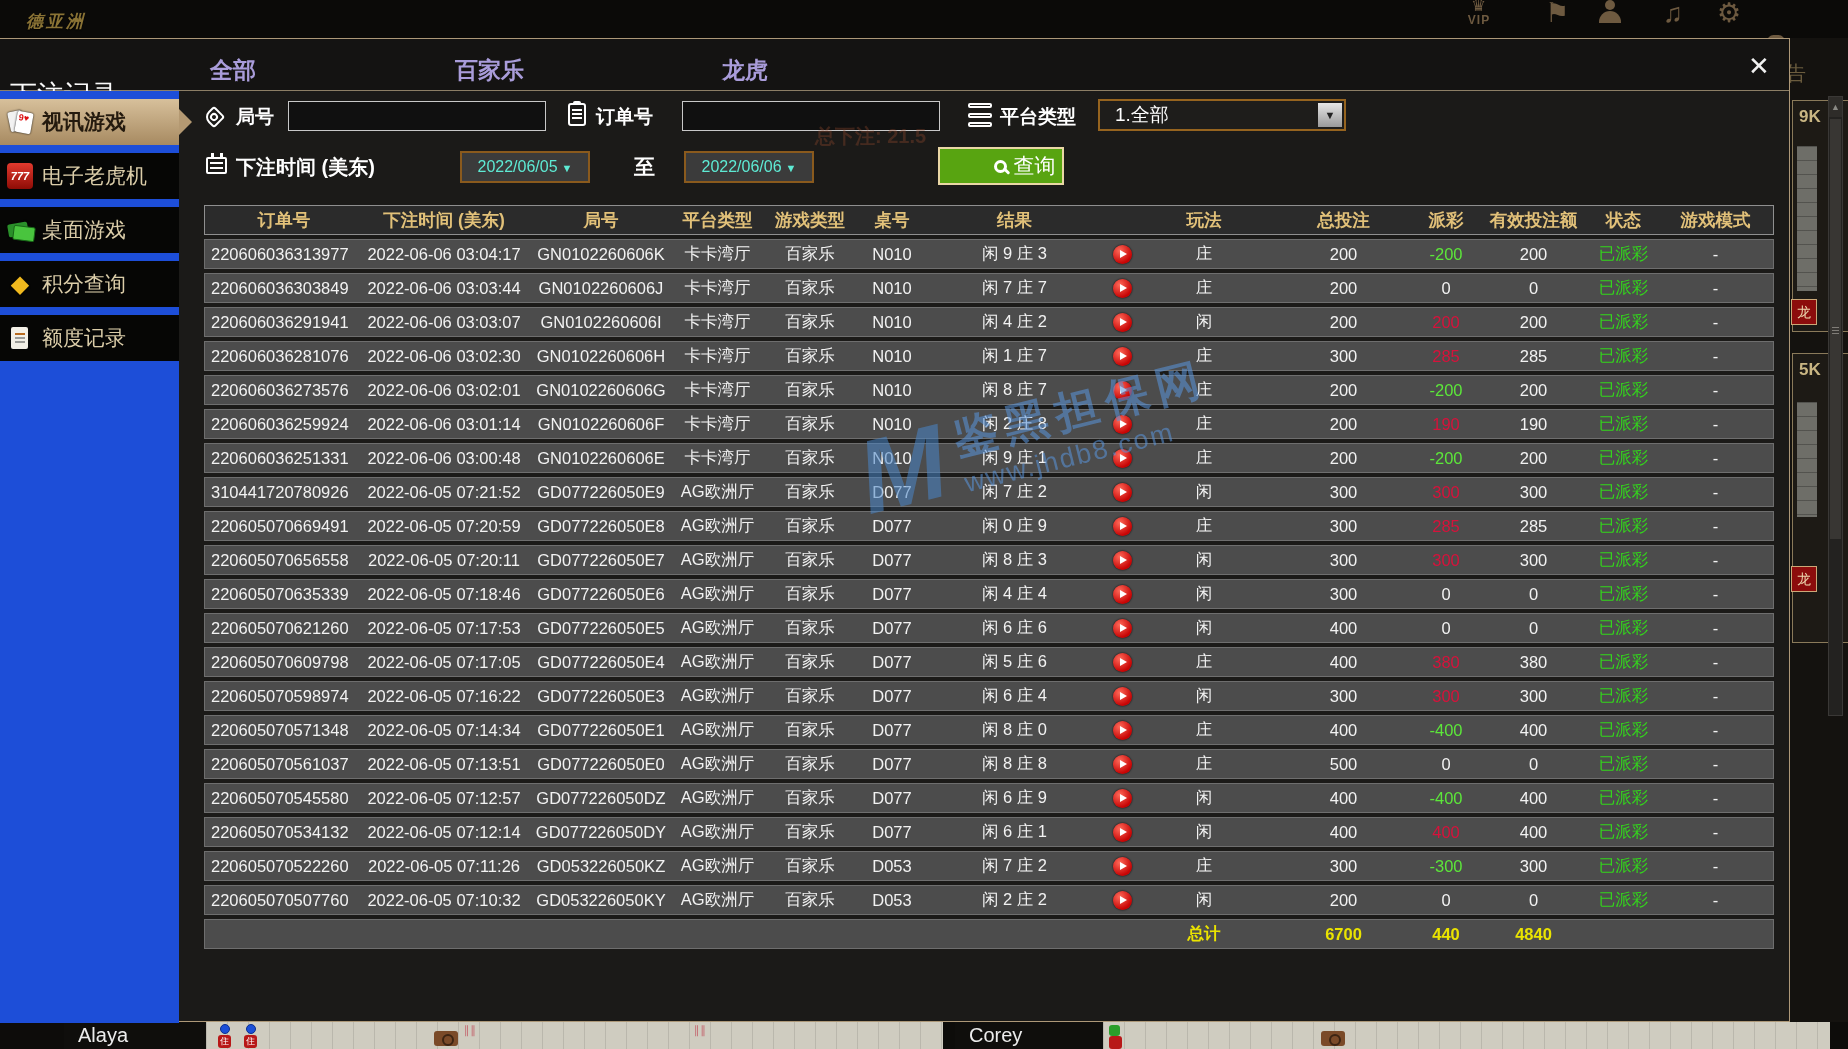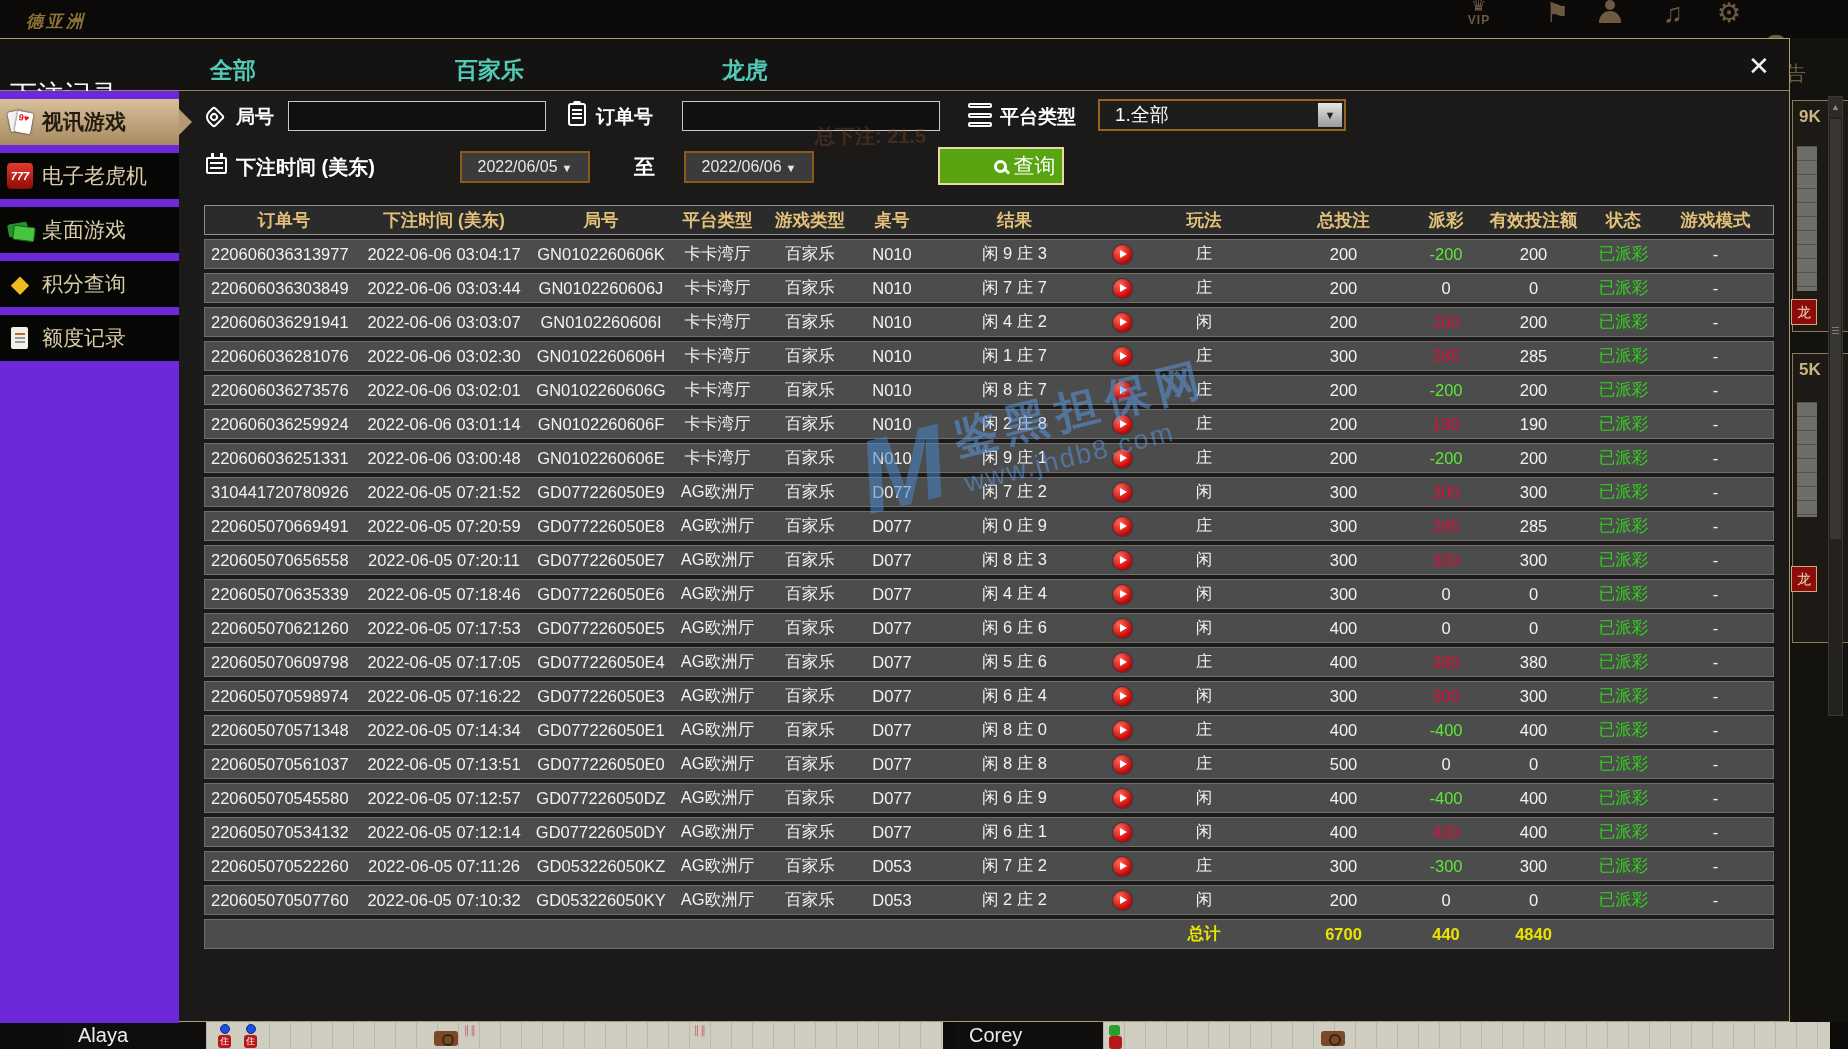--- a/index.html
+++ b/index.html
@@ -50,26 +50,26 @@
   .bchip-green{position:absolute;width:11px;height:11px;border-radius:3px;background:#2a9e2a;}
   .bcam{position:absolute;width:24px;height:15px;background:#7a4a28;border-radius:3px;}
   .bcam::after{content:"";position:absolute;left:8px;top:3px;width:8px;height:8px;border-radius:50%;border:2px solid #3c2412;}
   .bmark{position:absolute;color:rgba(190,50,70,.65);font-size:11px;letter-spacing:1px;}
 
   
   .modal{position:absolute;left:0;top:38px;width:1790px;height:984px;background:#1b1a18;
          border-top:1px solid #ad9878;border-right:1px solid #ad9878;border-bottom:1px solid #ad9878;}
   .titlebar{position:absolute;left:0;top:0;width:100%;height:52px;border-bottom:1px solid #8d7f66;background:rgba(10,9,8,.35);}
   .modal-title{position:absolute;left:10px;top:10px;font-size:27px;font-weight:500;color:#fafafa;margin-top:28px;}
-  .ghost-tab{position:absolute;top:16px;font-size:23px;color:#5eead4;opacity:.85;font-weight:bold;}
+  .ghost-tab{position:absolute;top:16px;font-size:23px;color:#c4b5fd;opacity:.85;font-weight:bold;}
   .close-btn{position:absolute;left:1742px;top:10px;width:34px;height:34px;color:#f0f0f0;font-size:26px;
              line-height:34px;text-align:center;cursor:pointer;}
 
   
-  .sidebar{position:absolute;left:0;top:52px;width:179px;height:932px;background:#6d28d9;}
+  .sidebar{position:absolute;left:0;top:52px;width:179px;height:932px;background:#1d4ed8;}
   .side-item{position:relative;width:179px;height:46px;margin-top:8px;background:#060605;
              display:flex;align-items:center;color:#dbcda9;font-size:21px;cursor:pointer;}
   .side-item .lab{margin-left:42px;}
   .side-item.sel{background:linear-gradient(#d7c09b,#a78a61);color:#241a0e;font-weight:bold;}
   .side-item.sel::after{content:"";position:absolute;right:-13px;top:10px;width:0;height:0;
              border-top:13px solid transparent;border-bottom:13px solid transparent;border-left:13px solid #b49972;}
   .si{position:absolute;left:7px;top:10px;width:26px;height:26px;}
   .si-cards::before{content:"";position:absolute;left:2px;top:2px;width:14px;height:20px;background:#f2f2f2;
                     border-radius:2px;transform:rotate(-12deg);box-shadow:0 0 2px #000;}
   .si-cards::after{content:"9♥";position:absolute;left:9px;top:3px;width:14px;height:20px;background:#fff;color:#d11;
@@ -100,21 +100,21 @@
                     box-shadow:0 4px 0 #fff,0 8px 0 #fff;}
   .icon-server{position:absolute;width:24px;height:24px;display:flex;flex-direction:column;justify-content:space-between;}
   .icon-server i{display:block;height:5px;border:2px solid #fff;border-radius:2px;position:relative;}
   .icon-cal{position:absolute;width:21px;height:17px;border:2px solid #fff;border-radius:2px;margin-top:6px;}
   .icon-cal::before{content:"";position:absolute;top:-6px;left:3px;width:3px;height:4px;background:#fff;box-shadow:9px 0 0 #fff;}
   .icon-cal::after{content:"";position:absolute;top:3px;left:2px;right:2px;height:2px;background:#fff;box-shadow:0 5px 0 #fff;}
   .dropdown{position:absolute;height:32px;background:#1e1d1b;border:2px solid #96641f;color:#fff;
             font-size:19px;line-height:28px;padding-left:15px;cursor:pointer;}
   .dd-btn{position:absolute;right:2px;top:2px;width:24px;height:24px;background:linear-gradient(#e6e6e6,#9a9a9a);
           color:#222;font-size:11px;line-height:24px;text-align:center;}
-  .datebox{position:absolute;width:130px;height:32px;background:#3b3b3b;border:2px solid #8a5a1d;color:#e5e5e5;
+  .datebox{position:absolute;width:130px;height:32px;background:#3b3b3b;border:2px solid #8a5a1d;color:#5eead4;
            font-size:16px;line-height:28px;text-align:center;cursor:pointer;}
   .datebox .dv{font-size:11px;margin-left:4px;}
   .query-btn{position:absolute;width:126px;height:38px;background:#58a411;border:2px solid #ead7a5;color:#fff;
              font-size:21px;display:flex;align-items:center;justify-content:center;gap:7px;cursor:pointer;}
   .icon-mag{width:13px;height:13px;border:3px solid #fff;border-radius:50%;position:relative;display:inline-block;}
   .icon-mag::after{content:"";position:absolute;right:-4px;bottom:-5px;width:3px;height:8px;background:#fff;
                    border-radius:2px;transform:rotate(-45deg);}
   .ghost-total{position:absolute;left:815px;top:84px;font-size:20px;font-weight:bold;color:rgba(150,75,45,.35);}
 
   

